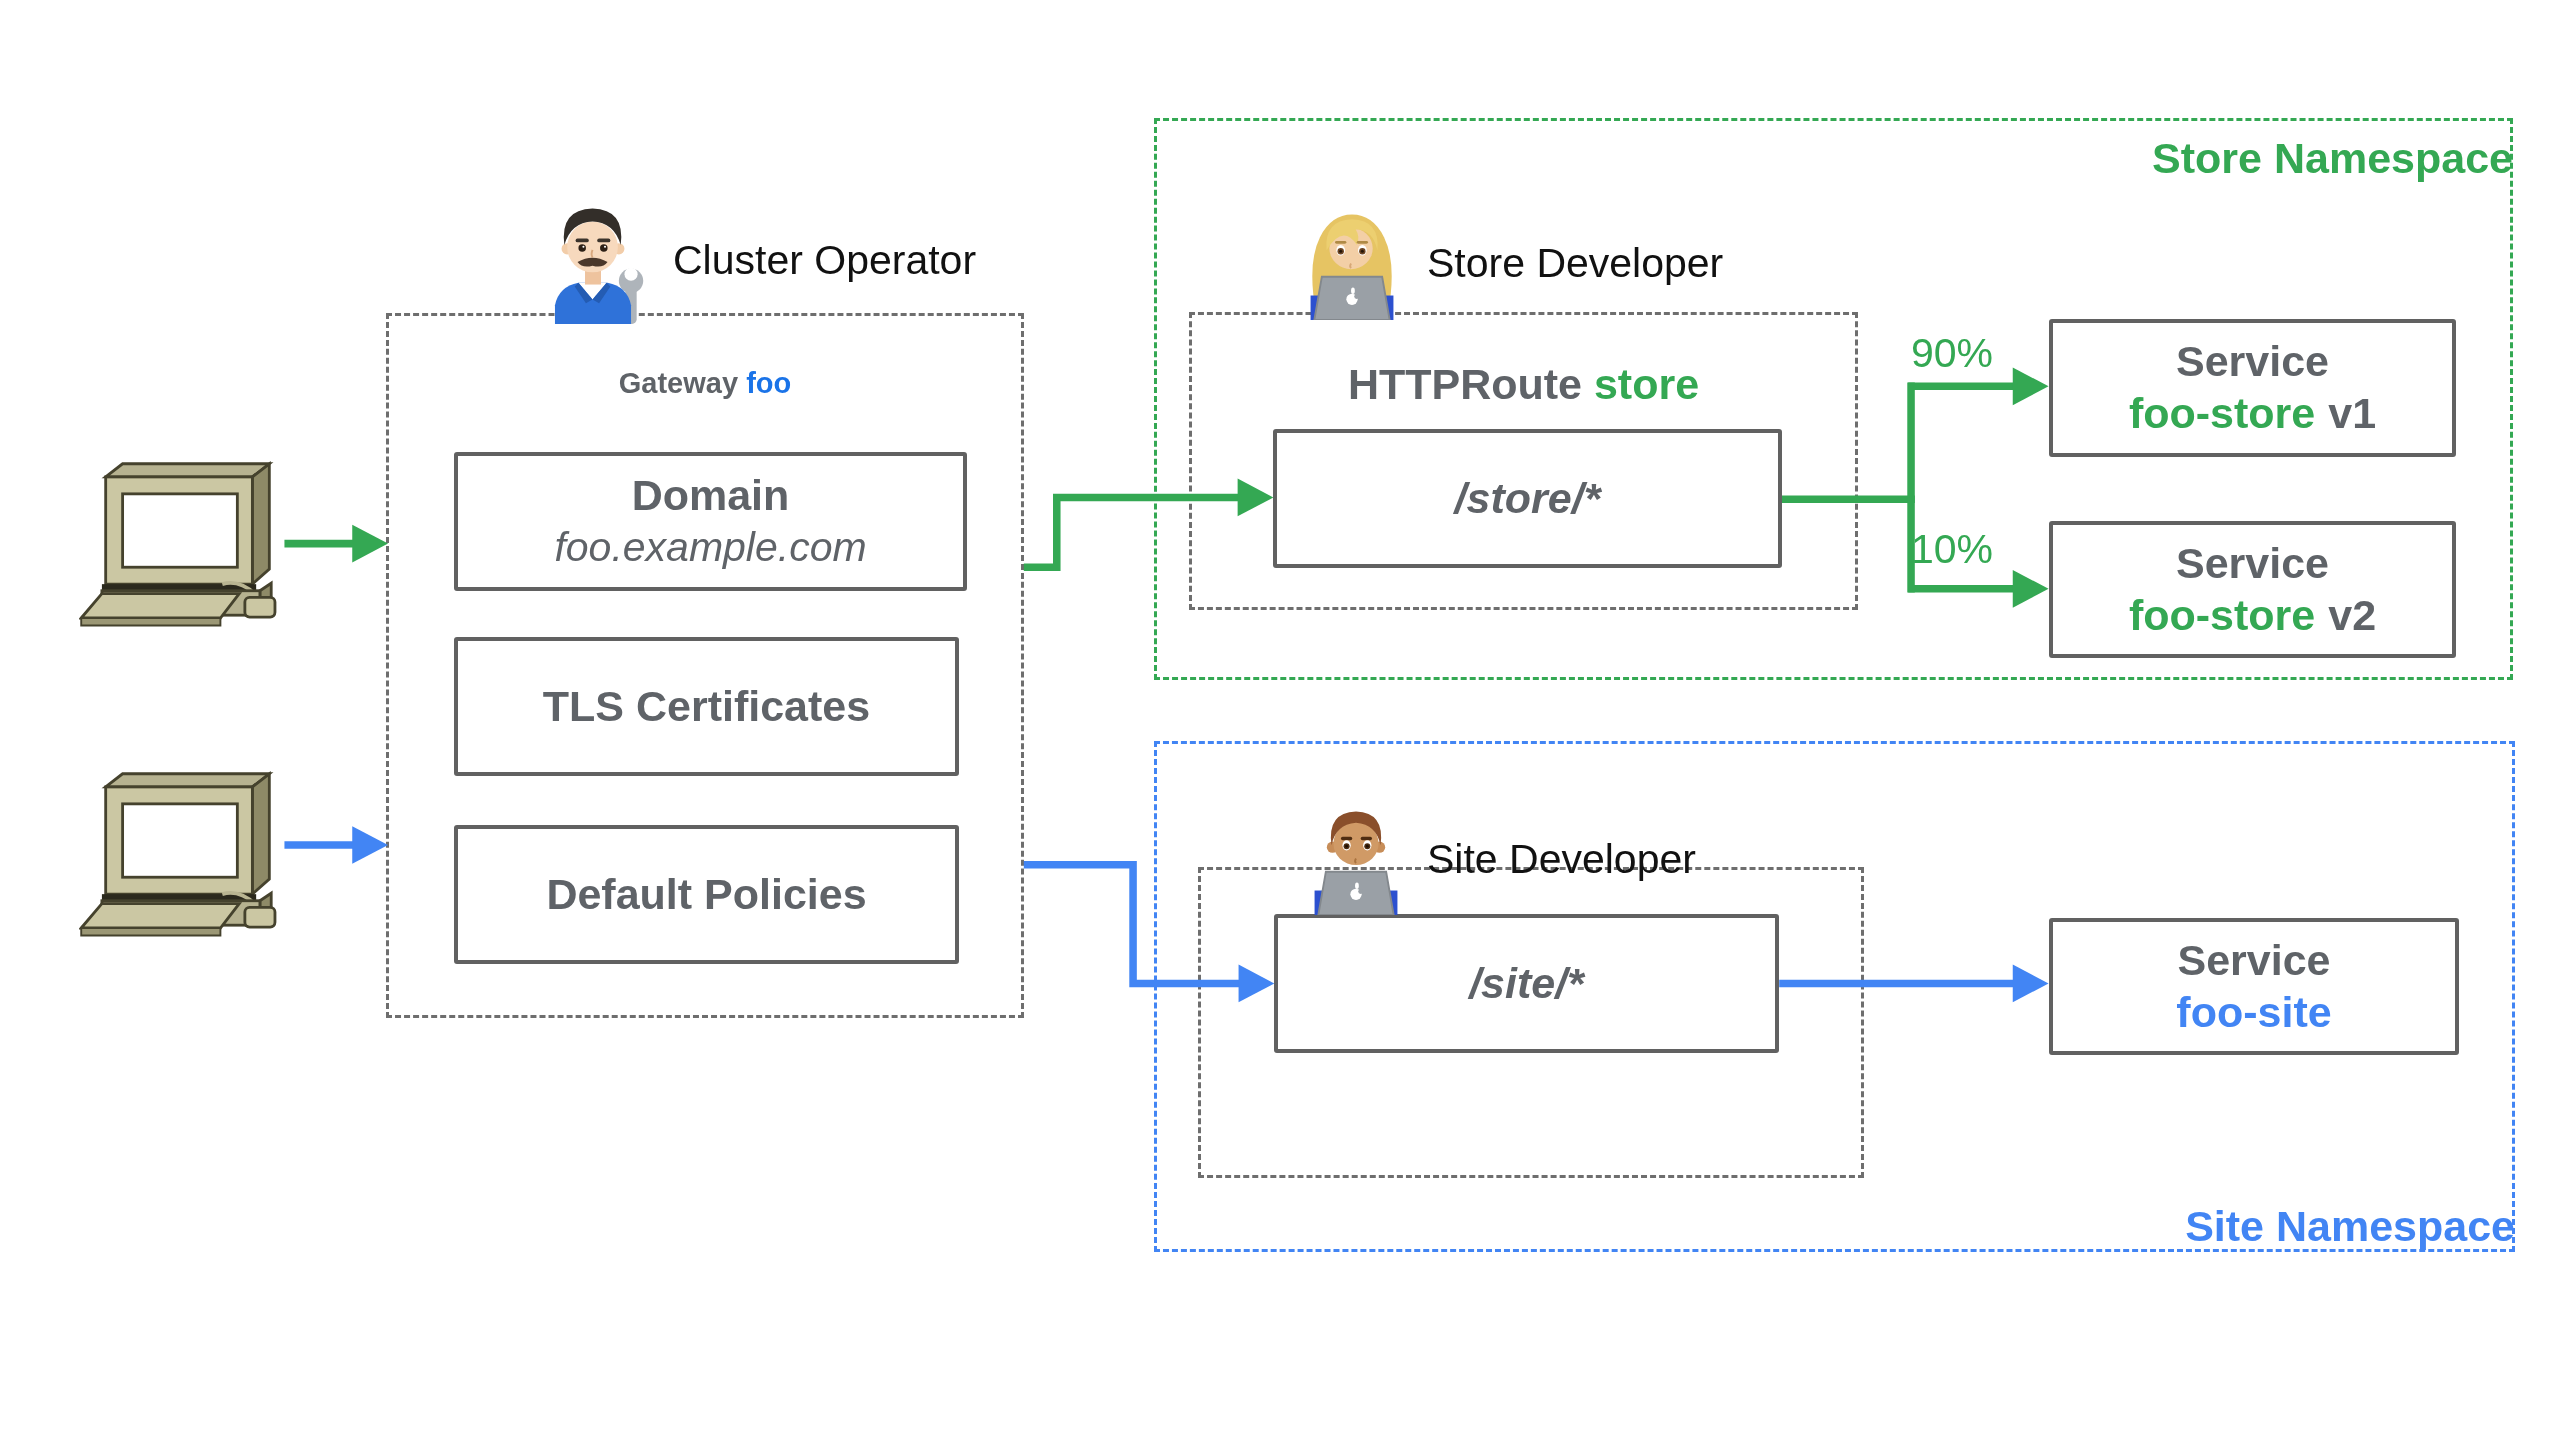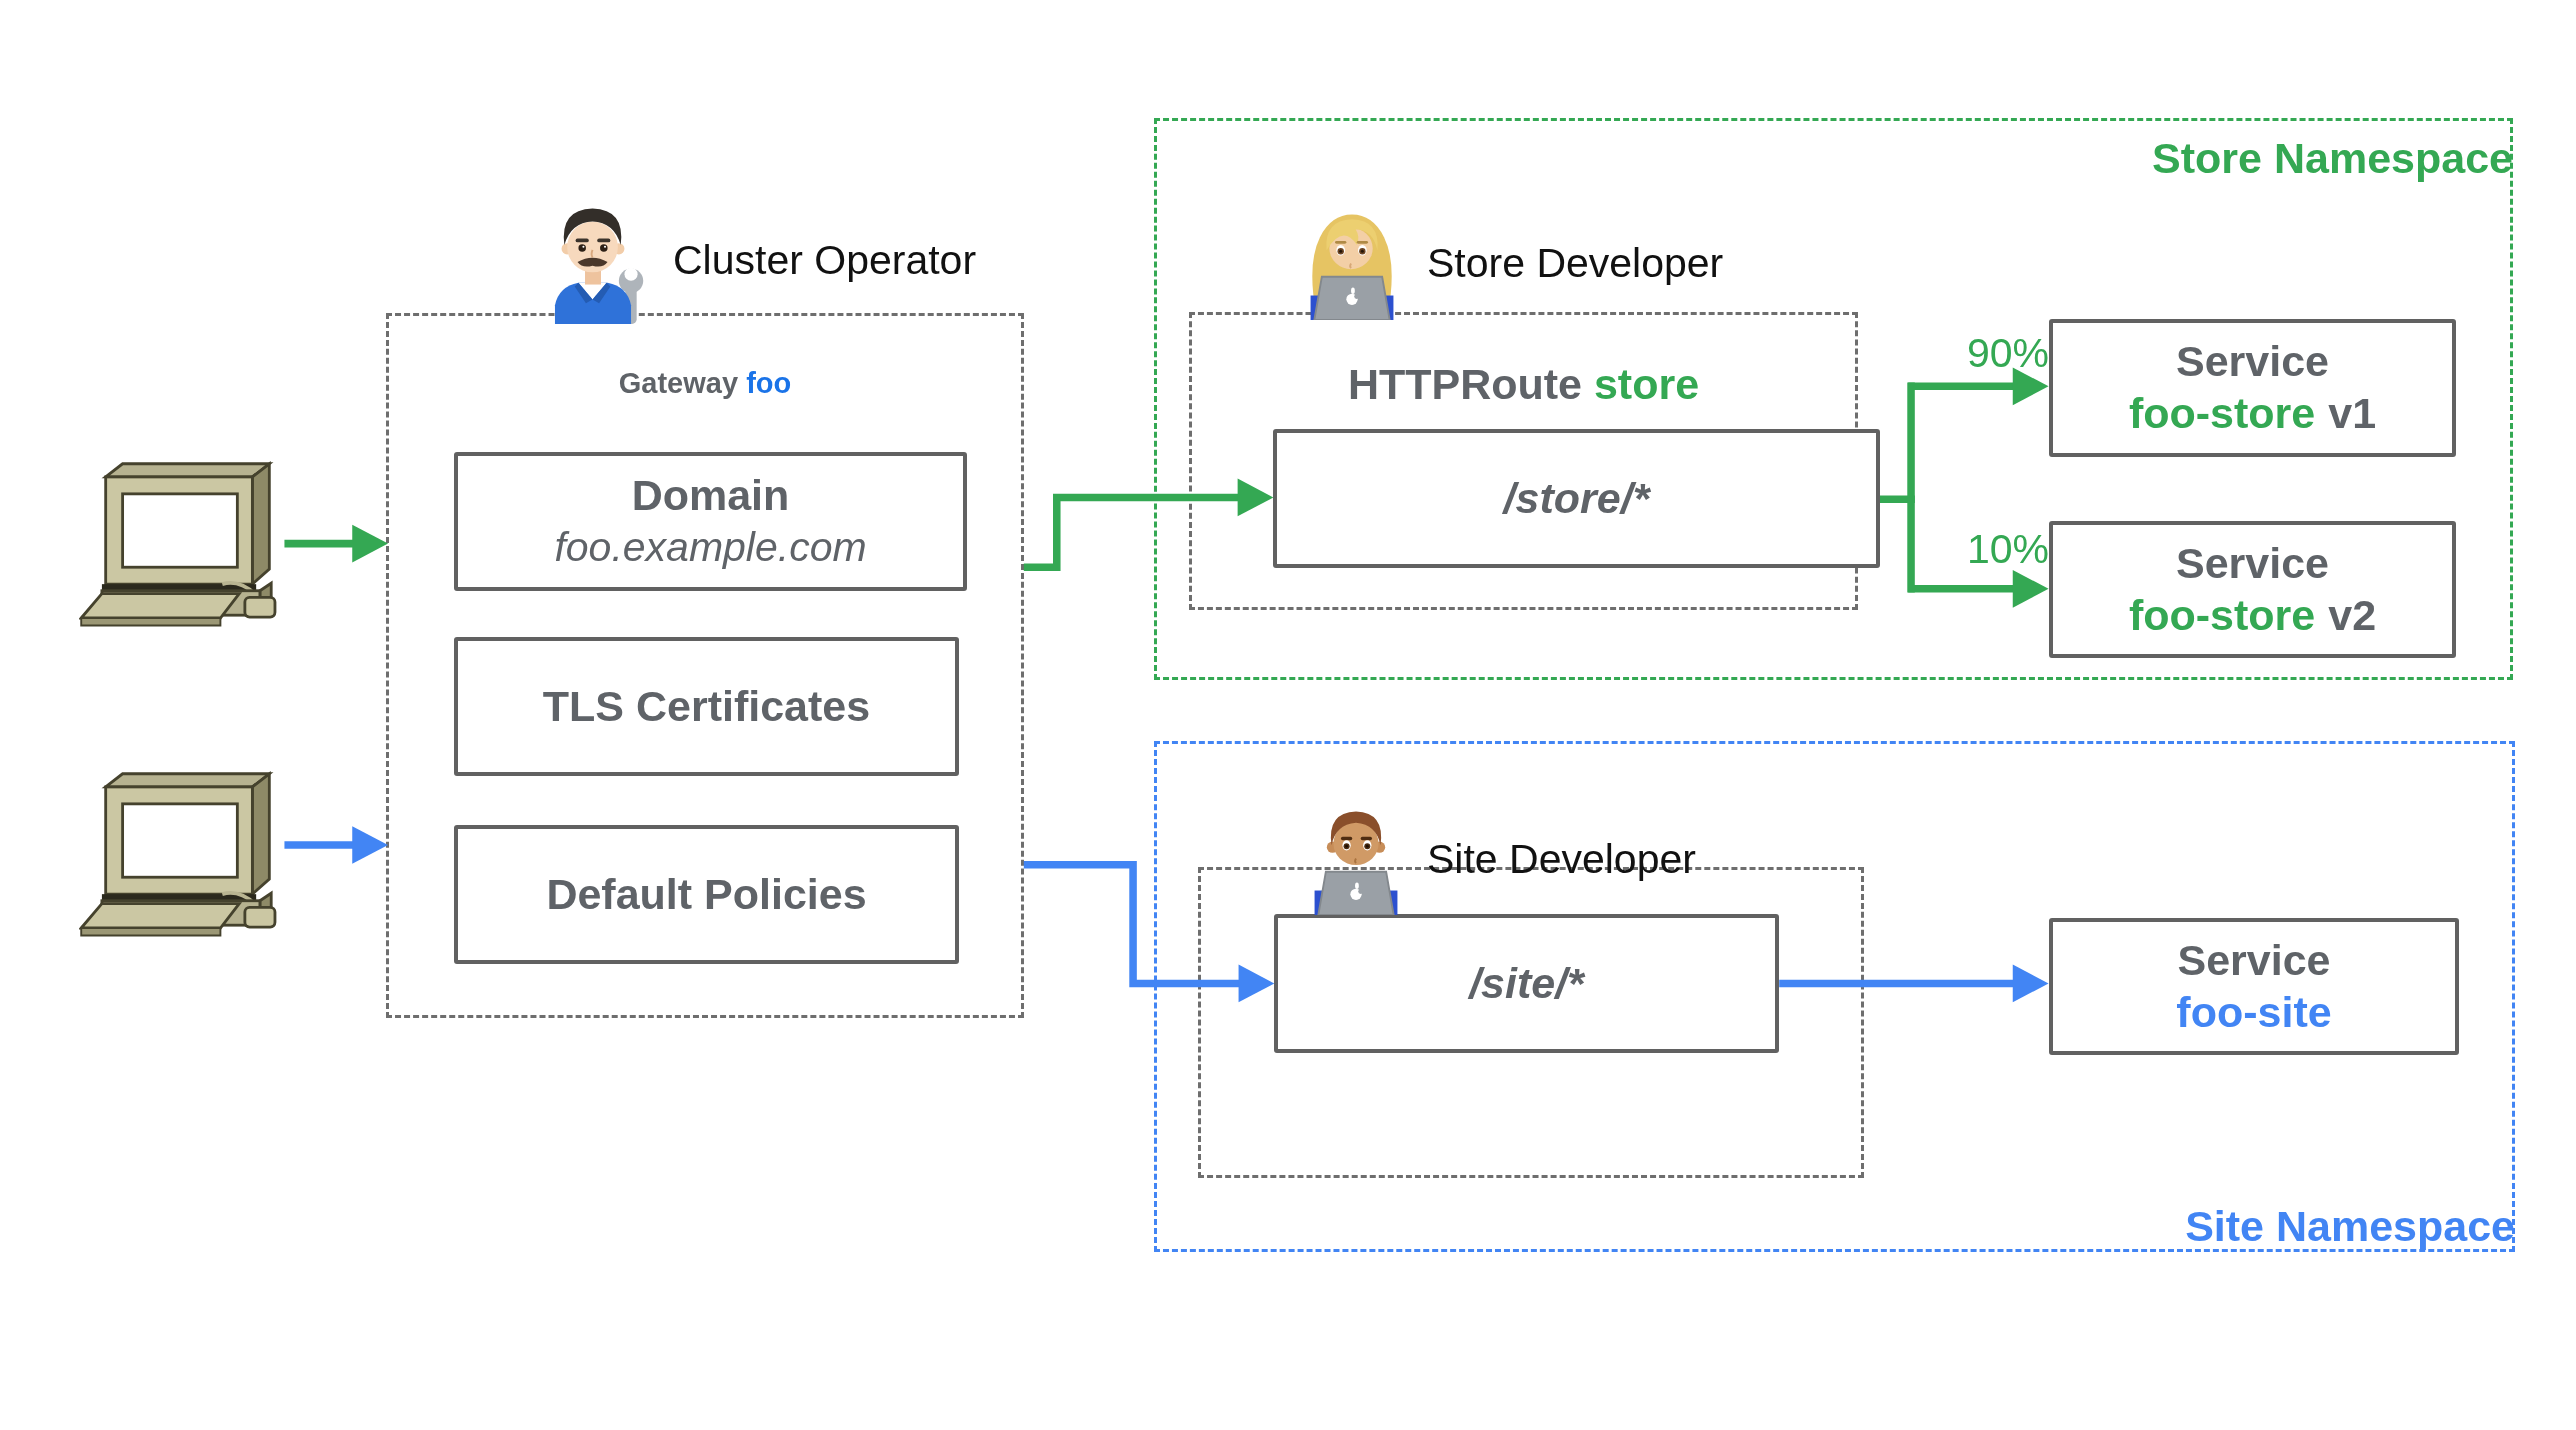--- a/index.html
+++ b/index.html
@@ -36,21 +36,21 @@
   .route-title{position:absolute;font-size:43px;font-weight:700;text-align:center;z-index:2;white-space:nowrap}
   .route-kind{color:var(--gray-text)}
   .route-name-green{color:var(--green)}
   .route-name-blue{color:var(--blue)}
 
   .gw-title{position:absolute;font-size:29px;font-weight:700;text-align:center;z-index:2;white-space:nowrap}
   .gw-prefix{color:var(--gray-text)}
   .gw-name{color:var(--foo-blue)}
 
   .pct-label{position:absolute;font-size:41px;font-weight:400;color:var(--green);
-             text-align:right;z-index:2}
+             text-align:left;z-index:2}
 
   .svc-name-green{color:var(--green)}
   .svc-name-blue{color:var(--blue)}
   .svc-version{color:var(--gray-text);margin-left:13px}
 
   svg.layer{position:absolute;left:0;top:0;z-index:1;pointer-events:none}
   svg.sprite{position:absolute;z-index:3}
   .green-line{stroke:var(--green);stroke-width:8;fill:none}
   .blue-line{stroke:var(--blue);stroke-width:8;fill:none}
   .green-head{fill:var(--green)}
@@ -185,21 +185,21 @@
   </svg>
   <div class="actor-label" style="left:1427px;top:240px">Store Developer</div>
 
   <div class="dashed-box" style="left:1189px;top:312px;width:669px;height:298px"></div>
 
   <div class="route-title" style="left:1189px;top:360px;width:669px">
     <span class="route-kind">HTTPRoute</span>
     <span class="route-name-green">store</span>
   </div>
 
-  <div class="solid-box" style="left:1273px;top:429px;width:607px;height:139px">
+  <div class="solid-box" style="left:1273px;top:429px;width:509px;height:139px">
     <div class="path-label">/store/*</div>
   </div>
 
   <div class="pct-label" style="left:1911px;top:330px;width:138px">90%</div>
   <div class="pct-label" style="left:1911px;top:526px;width:138px">10%</div>
 
   <div class="solid-box" style="left:2049px;top:319px;width:407px;height:138px">
     <div class="box-title">Service</div>
     <div class="box-title">
       <span class="svc-name-green">foo-store</span><span class="svc-version">v1</span>

